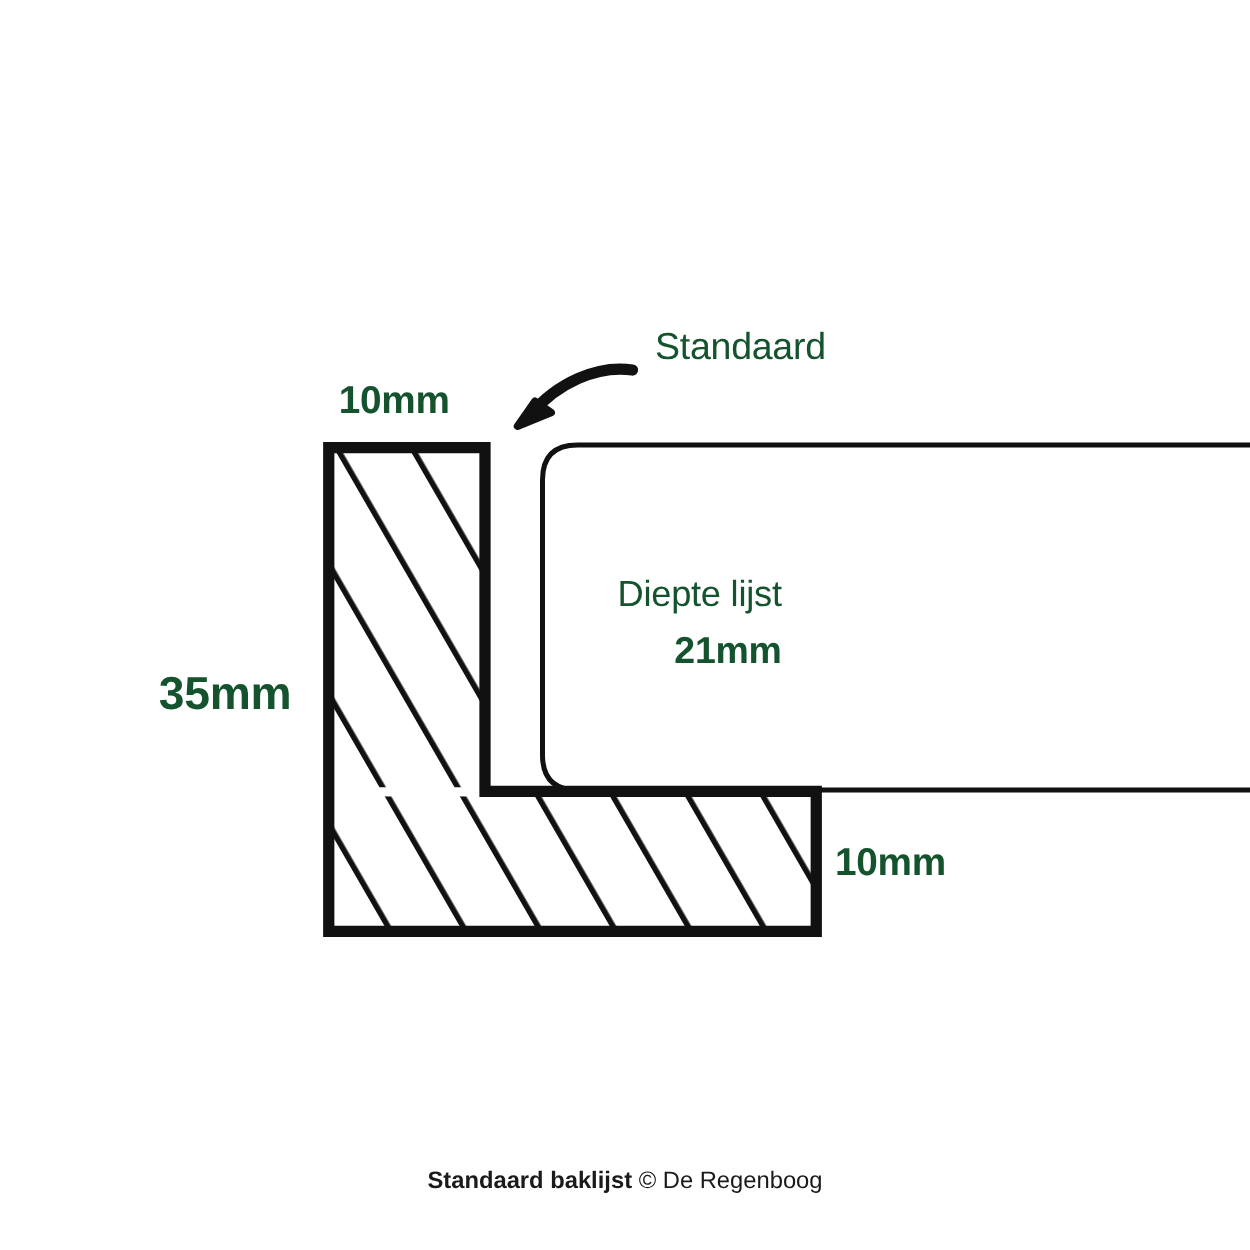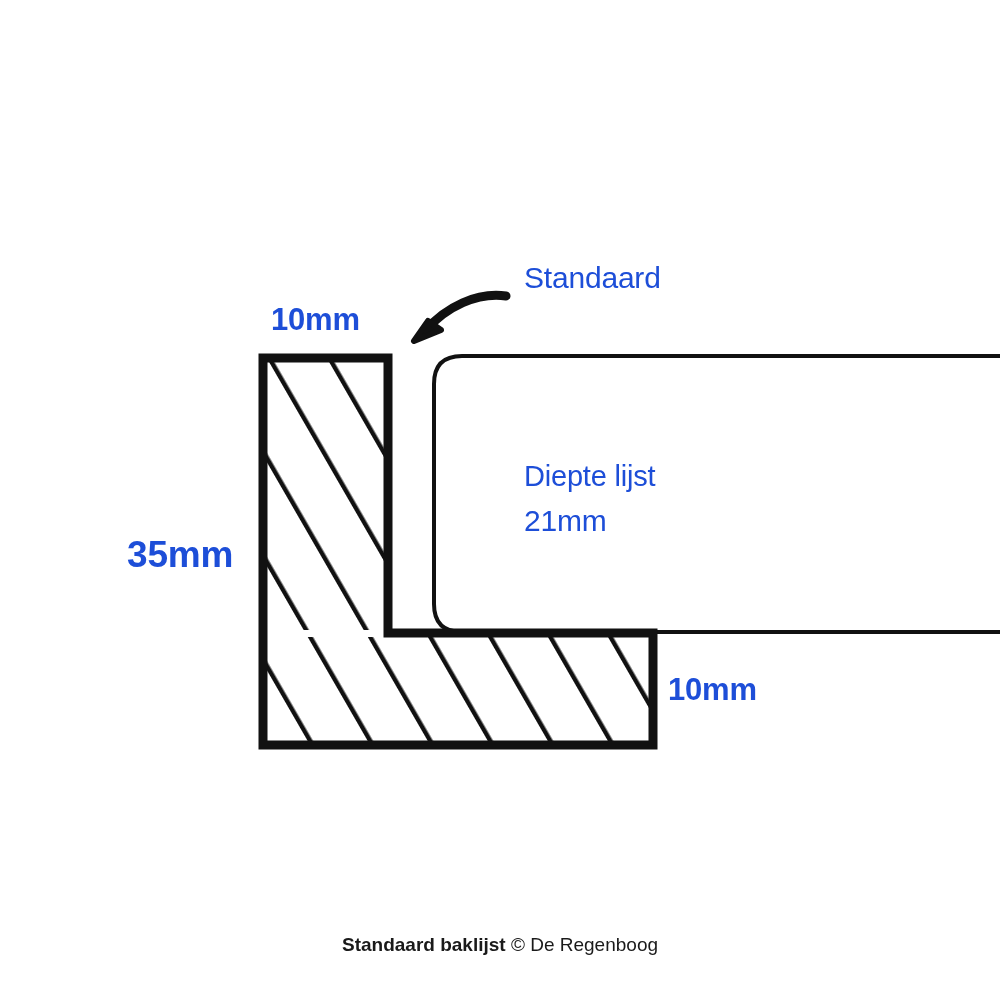--- a/index.html
+++ b/index.html
@@ -28,21 +28,22 @@
     top: 0;
     width: 1000px;
     height: 1000px;
     display: block;
   }
   .lbl {
     position: absolute;
     white-space: nowrap;
     line-height: 1.18;
     letter-spacing: -0.2px;
-    color: #1d4ed8;
+    color: #14532d;
+    text-align: right;
   }
   .lbl-bold {
     font-weight: 700;
   }
   .lbl-reg {
     font-weight: 400;
   }
   
   #label-top-thickness {
     left: 271px;
@@ -68,32 +69,32 @@
     top: 260px;
     font-size: 30px;
     font-weight: 400;
     line-height: 1.2;
   }
   #callout-spacing .line {
     display: block;
   }
   
   #label-depth {
-    left: 524px;
+    left: 494px;
     top: 454px;
     font-size: 29px;
     line-height: 1.52;
   }
   #label-depth .depth-title {
     display: block;
     font-weight: 400;
   }
   #label-depth .depth-value {
     display: block;
-    font-weight: 400;
+    font-weight: 700;
     font-size: 30px;
   }
   
   #footer-caption {
     position: absolute;
     left: 0;
     top: 934px;
     width: 1000px;
     text-align: center;
     font-size: 19px;

